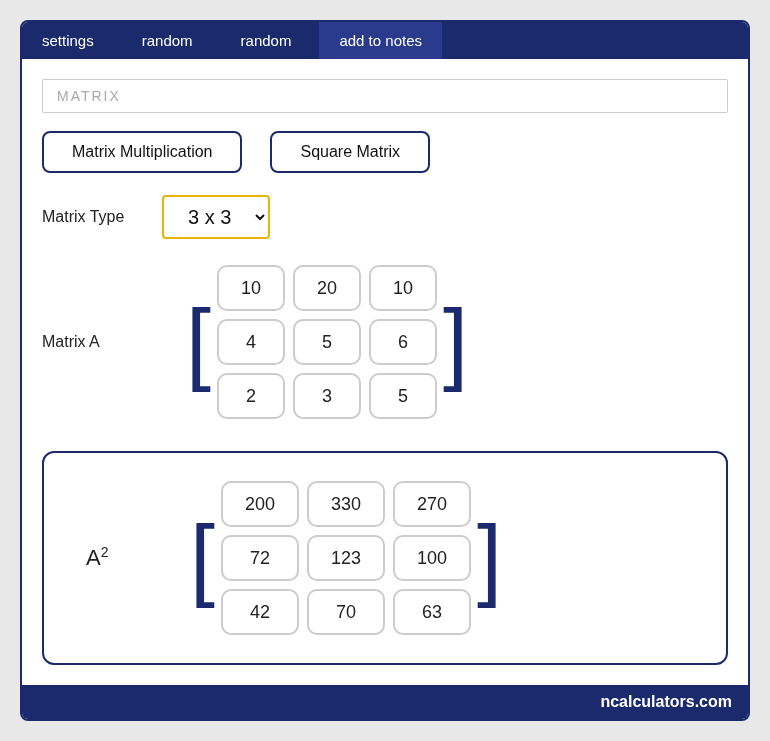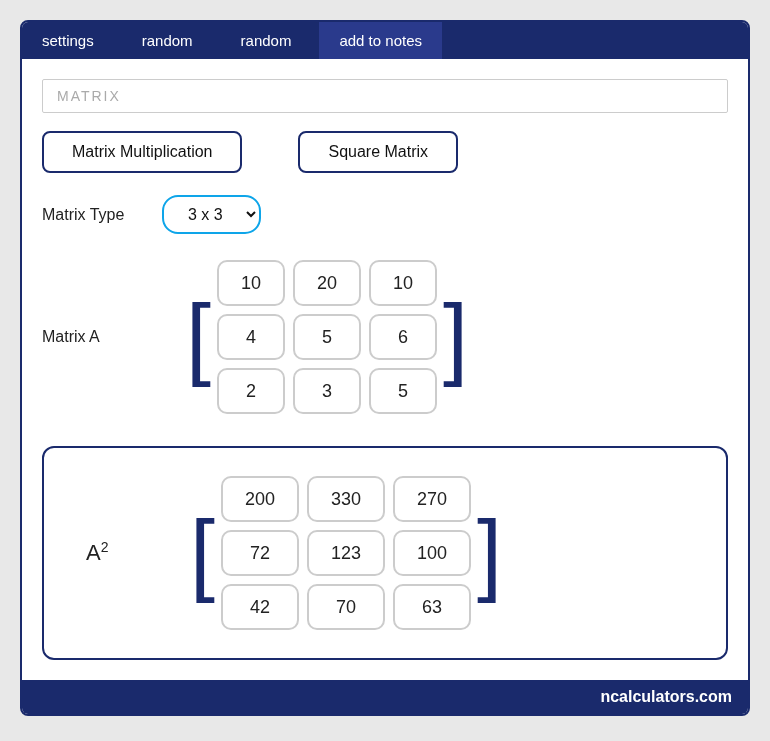--- a/index.html
+++ b/index.html
@@ -43,53 +43,52 @@
       outline: none;
     }
     .nav-item.active {
       background: #2a3a8c;
     }
     .main-content {
       padding: 20px;
     }
     .tab-buttons {
       display: flex;
-      gap: 20px;
+      gap: 28px;
       margin-bottom: 22px;
     }
     .tab-btn {
       border: 2px solid #1a2a6c;
       background: white;
       border-radius: 8px;
       padding: 10px 28px;
       font-size: 16px;
       cursor: pointer;
       color: #111;
       font-weight: normal;
     }
     .tab-btn.active {
       background: white;
       border-color: #1a2a6c;
-      margin-left: 36px;
     }
     .matrix-type-row {
       display: flex;
       align-items: center;
       margin-bottom: 18px;
     }
     .field-label {
       font-size: 16px;
       color: #222;
       min-width: 120px;
     }
     .type-select {
-      border: 2px solid #0ea5e9;
-      border-radius: 16px;
+      border: 2px solid #eab308;
+      border-radius: 4px;
       padding: 8px 20px;
-      font-size: 16px;
+      font-size: 20px;
       background: white;
       color: #111;
       cursor: pointer;
     }
     .matrix-a-row {
       display: flex;
       align-items: center;
       margin-bottom: 24px;
       gap: 24px;
     }

